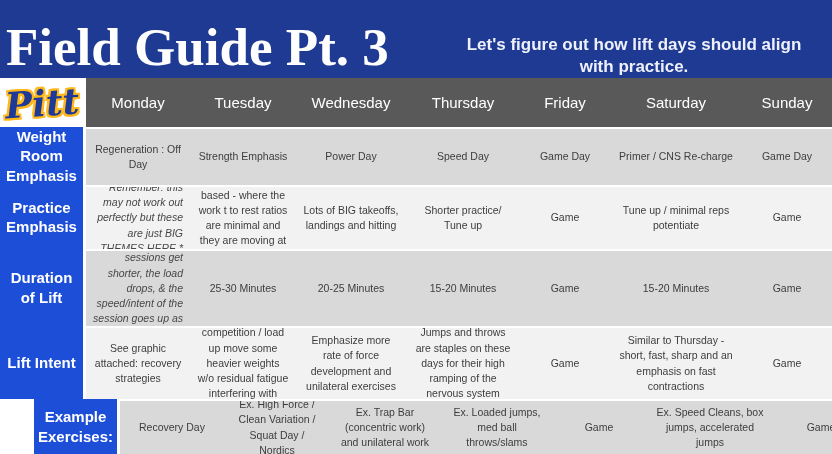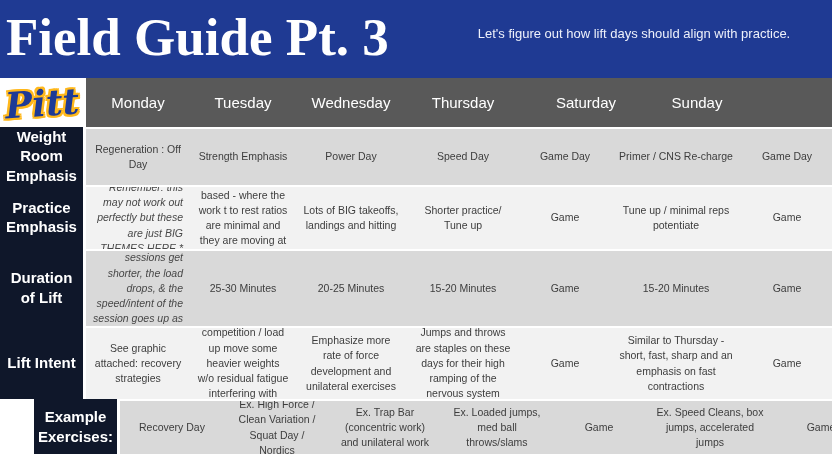--- a/index.html
+++ b/index.html
@@ -3,30 +3,30 @@
 <meta charset="utf-8">
 <style>
   * { box-sizing: border-box; margin: 0; padding: 0; }
   html, body { width: 832px; height: 454px; overflow: hidden; }
   body { font-family: "Liberation Sans", sans-serif; background: #ffffff; }
   .page { width: 832px; height: 454px; display: flex; flex-direction: column; background: #ffffff; }
 
   
   .banner {
     height: 78px; background: #1f3a93;
-    display: flex; align-items: center; justify-content: space-between;
+    display: flex; align-items: flex-end; justify-content: space-between;
     padding: 0 12px 0 6px; flex-shrink: 0;
   }
   .title {
     font-family: "Liberation Serif", serif; font-weight: bold;
     color: #ffffff; font-size: 53px; line-height: 1; white-space: nowrap;
     padding-bottom: 4px;
   }
   .subtitle {
-    color: #eef1fb; font-weight: normal; font-size: 13px;
+    color: #eef1fb; font-weight: bold; font-size: 17px;
     width: 372px; text-align: center; margin-top: -10px; line-height: 1.3;
   }
 
   
   .table { display: flex; flex-direction: column; flex: 1; }
   .trow { display: flex; width: 832px; flex-shrink: 0; }
   .r-h { height: 49px; background: #595959; }
   .r0 { height: 58px; } .r1 { height: 64px; } .r2 { height: 77px; }
   .r3 { height: 73px; } .r4 { height: 55px; margin-left: 34px; }
   .band-gray  { background: #d9d9d9; }
@@ -36,21 +36,21 @@
     display: flex; align-items: center; justify-content: center;
     text-align: center; height: 100%; padding: 2px 7px; overflow: hidden;
   }
   .c0 { width: 86px; }  .c1 { width: 104px; } .c2 { width: 106px; }
   .c3 { width: 110px; } .c4 { width: 114px; } .c5 { width: 90px; }
   .c6 { width: 132px; } .c7 { width: 90px; }
 
   .day-header { color: #ffffff; font-weight: normal; font-size: 15px; }
   .logo-cell  { background: #ffffff; border-right: 3px solid #ffffff; }
   .row-label  {
-    background: #0f172a; color: #ffffff; font-weight: bold;
+    background: #1d4ed8; color: #ffffff; font-weight: bold;
     font-size: 15px; line-height: 1.3; border-right: 3px solid #ffffff;
     padding: 2px 4px;
   }
   .body-cell {
     font-size: 10.5px; color: #3d3d3d; line-height: 1.45;
     border-top: 2px solid #ffffff;
   }
   .r1 .c1, .r2 .c1 { font-style: italic; color: #474747; text-align: right; }
 
   .pitt-logo {
@@ -74,20 +74,21 @@
   </div>
   <div class="table">
       <div class="trow r-h">
         <div class="cell c0 logo-cell">
           <div class="pitt-logo">Pitt</div>
         </div>
         <div class="cell c1 day-header">Monday</div>
         <div class="cell c2 day-header">Tuesday</div>
         <div class="cell c3 day-header">Wednesday</div>
         <div class="cell c4 day-header">Thursday</div>
+        <div class="cell c5 day-header">Friday</div>
         <div class="cell c6 day-header">Saturday</div>
         <div class="cell c7 day-header">Sunday</div>
       </div>
       <div class="trow r0 band-gray">
         <div class="cell c0 row-label">Weight Room Emphasis</div>
         <div class="cell c1 body-cell">Regeneration : Off Day</div>
         <div class="cell c2 body-cell">Strength Emphasis</div>
         <div class="cell c3 body-cell">Power Day</div>
         <div class="cell c4 body-cell">Speed Day</div>
         <div class="cell c5 body-cell">Game Day</div>

